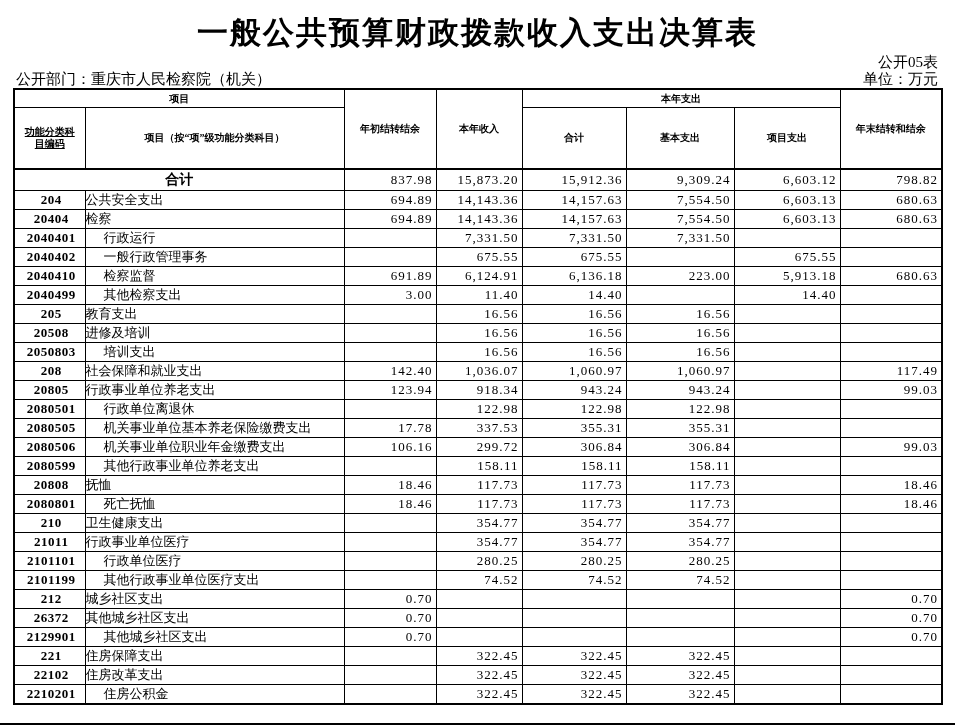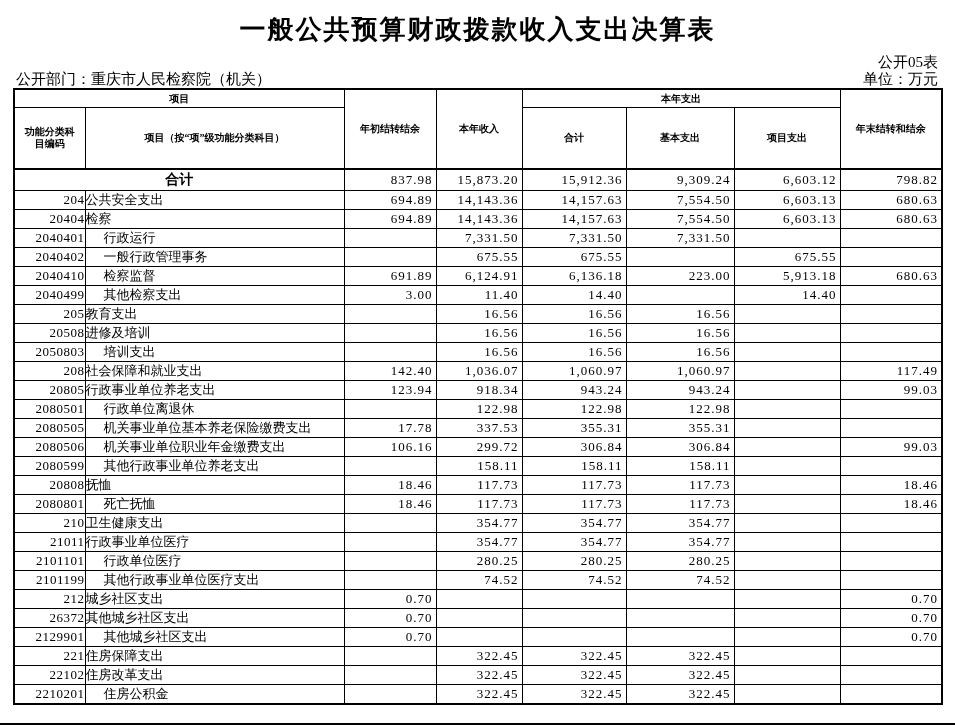--- a/index.html
+++ b/index.html
@@ -17,21 +17,21 @@
     position: absolute;
     left: 0; bottom: 0;
     width: 100%; height: 2px;
     background: #000000;
   }
   .doc-title {
     position: absolute;
     top: 12px; left: 0;
     width: 100%;
     text-align: center;
-    font-size: 26px;
+    font-size: 31px;
     font-weight: bold;
     letter-spacing: 2px;
   }
   .table-code {
     position: absolute;
     top: 53px; right: 17px;
     font-size: 15px;
   }
   .dept-line {
     position: absolute;
@@ -59,36 +59,37 @@
   table.budget th {
     font-weight: bold;
     font-size: 10px;
     text-align: center;
     vertical-align: middle;
     line-height: 1.15;
     margin-left: 36px;
   }
   tr.head-row-1 { height: 18px; }
   tr.head-row-2 { height: 62px; }
-  th.th-code { font-size: 13px; padding: 0 6px; }
+  th.th-code { font-size: 13px; padding: 0 6px; text-decoration: underline; }
   th.th-balance { padding: 0 8px; }
   tr.total-row { height: 21px; }
   tr.total-row td.total-label {
     font-weight: bold;
     font-size: 14px;
     text-align: center;
     vertical-align: middle;
   }
   tbody tr { height: 19px; }
   td.code {
     font-size: 13px;
-    text-align: right;
+    text-align: center;
     padding-left: 3px;
     vertical-align: middle;
     letter-spacing: 0.5px;
+    font-weight: bold;
   }
   td.name {
     font-size: 13px;
     text-align: left;
     vertical-align: middle;
     white-space: nowrap;
   }
   td.name.indent { padding-left: 18px; }
   td.num {
     font-size: 13px;

